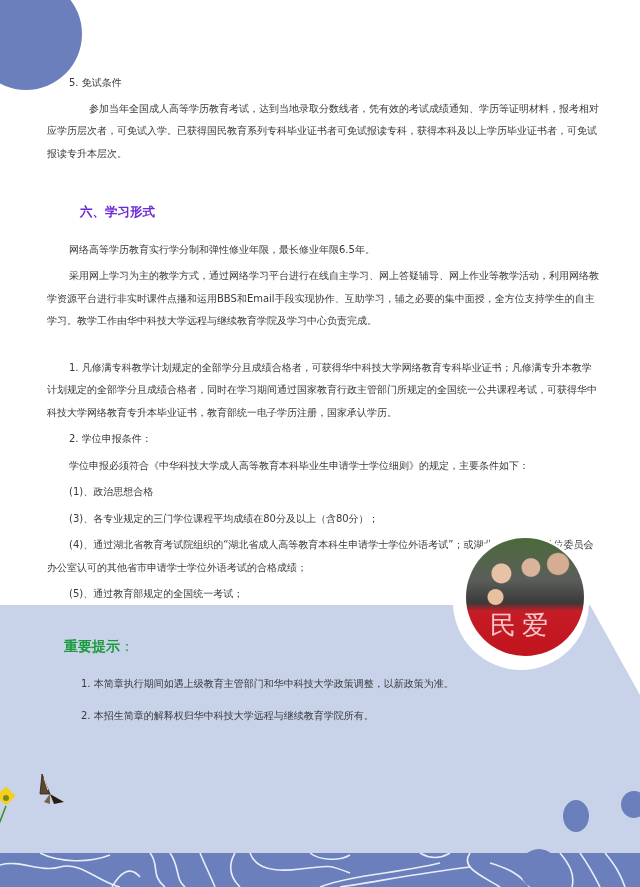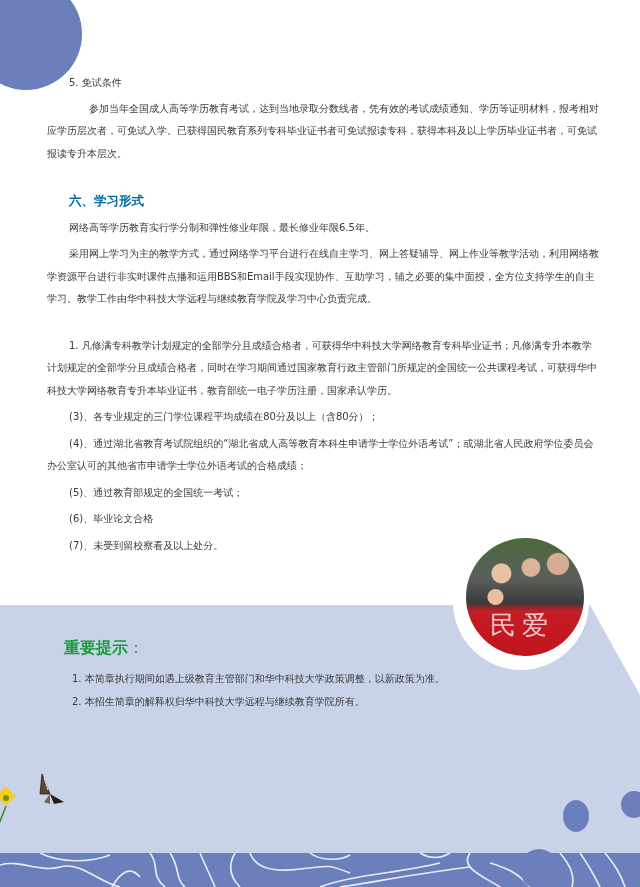--- a/index.html
+++ b/index.html
@@ -14,22 +14,22 @@
       border-radius: 50%; background: #6a7fbb;
     }
     .content {
       position: absolute; left: 43px; top: 68px; width: 560px;
       font-size: 10px; line-height: 22.5px; color: #3a3a3a;
     }
     .p { margin: 4px; }
     .indent1 { padding-left: 22px; }
     .first-indent { text-indent: 22px; }
     .section-title {
-      color: #0369a1; font-weight: bold; font-size: 12.5px;
-      margin: 4px; padding-left: 22px;
+      color: #6d28d9; font-weight: bold; font-size: 12.5px;
+      margin: 15px; padding-left: 22px;
     }
     .gap-before-6 { height: 16px; }
     .gap-before-7 { height: 16px; }
     .list-indent { padding-left: 22px; }
 
     .bottom-panel {
       position: absolute; left: 0; top: 605px; width: 640px; height: 282px;
       background: #c8d3ea;
       clip-path: polygon(0 0, 590px 0, 640px 90px, 640px 100%, 0 100%);
     }
@@ -49,23 +49,23 @@
     }
     .photo-text {
       position: absolute; left: 24px; top: 70px; color: #fbe9e9; font-size: 26px;
       font-family: Liberation Sans, sans-serif; letter-spacing: 6px; opacity: 0.85; text-align: right;
     }
 
     .tips {
       position: absolute; left: 64px; top: 638px; width: 420px;
       font-size: 10px; color: #3a3a3a;
     }
-    .tips-title { color: #1a9a3a; font-weight: bold; font-size: 16px; margin: 0 0 8px 0; }
+    .tips-title { color: #1a9a3a; font-weight: bold; font-size: 14px; margin: 0 0 16px 0; }
     .tips-title .colon { color: #1a9a3a; font-weight: normal; }
-    .tips-item { margin: 0; line-height: 23px; padding-left: 8px; }
+    .tips-item { margin: 9px; line-height: 23px; padding-left: 8px; }
 
     .dot1 { position: absolute; left: 563px; top: 800px; width: 26px; height: 32px; border-radius: 50%; background: #6a7fbb; }
     .dot2 { position: absolute; left: 621px; top: 791px; width: 26px; height: 27px; border-radius: 50%; background: #6a7fbb; }
     .dot3 { position: absolute; left: 520px; top: 849px; width: 38px; height: 40px; border-radius: 50%; background: #6a7fbb; }
 
     .wave-band {
       position: absolute; left: 0; top: 853px; width: 640px; height: 34px; background: #6a7fbb; overflow: hidden;
     }
     .flower { position: absolute; left: -4px; top: 784px; width: 40px; height: 40px; }
     .butterfly { position: absolute; left: 36px; top: 772px; width: 40px; height: 40px; }
@@ -79,20 +79,23 @@
   <p class="p indent1">5. 免试条件</p>
   <p class="p first-indent" style="text-indent:42px;font-family:Liberation Mono, monospace;">参加当年全国成人高等学历教育考试，达到当地录取分数线者，凭有效的考试成绩通知、学历等证明材料，报考相对应学历层次者，可免试入学。已获得国民教育系列专科毕业证书者可免试报读专科，获得本科及以上学历毕业证书者，可免试报读专升本层次。</p>
 
   <div class="gap-before-6"></div>
   <p class="section-title">六、学习形式</p>
   <p class="p first-indent">网络高等学历教育实行学分制和弹性修业年限，最长修业年限6.5年。</p>
   <p class="p first-indent">采用网上学习为主的教学方式，通过网络学习平台进行在线自主学习、网上答疑辅导、网上作业等教学活动，利用网络教学资源平台进行非实时课件点播和运用BBS和Email手段实现协作、互助学习，辅之必要的集中面授，全方位支持学生的自主学习。教学工作由华中科技大学远程与继续教育学院及学习中心负责完成。</p>
 
   <div class="gap-before-7"></div>
   <p class="p first-indent">1. 凡修满专科教学计划规定的全部学分且成绩合格者，可获得华中科技大学网络教育专科毕业证书；凡修满专升本教学计划规定的全部学分且成绩合格者，同时在学习期间通过国家教育行政主管部门所规定的全国统一公共课程考试，可获得华中科技大学网络教育专升本毕业证书，教育部统一电子学历注册，国家承认学历。</p>
+  <p class="p indent1">2. 学位申报条件：</p>
+  <p class="p indent1">学位申报必须符合《中华科技大学成人高等教育本科毕业生申请学士学位细则》的规定，主要条件如下：</p>
+  <p class="p list-indent">(1)、政治思想合格</p>
   <p class="p list-indent">(3)、各专业规定的三门学位课程平均成绩在80分及以上（含80分）；</p>
   <p class="p first-indent">(4)、通过湖北省教育考试院组织的“湖北省成人高等教育本科生申请学士学位外语考试”；或湖北省人民政府学位委员会办公室认可的其他省市申请学士学位外语考试的合格成绩；</p>
   <p class="p list-indent">(5)、通过教育部规定的全国统一考试；</p>
   <p class="p list-indent">(6)、毕业论文合格</p>
   <p class="p list-indent">(7)、未受到留校察看及以上处分。</p>
 </div>
 
 <div class="bottom-panel"></div>
 
 <div class="photo-ring"></div>

